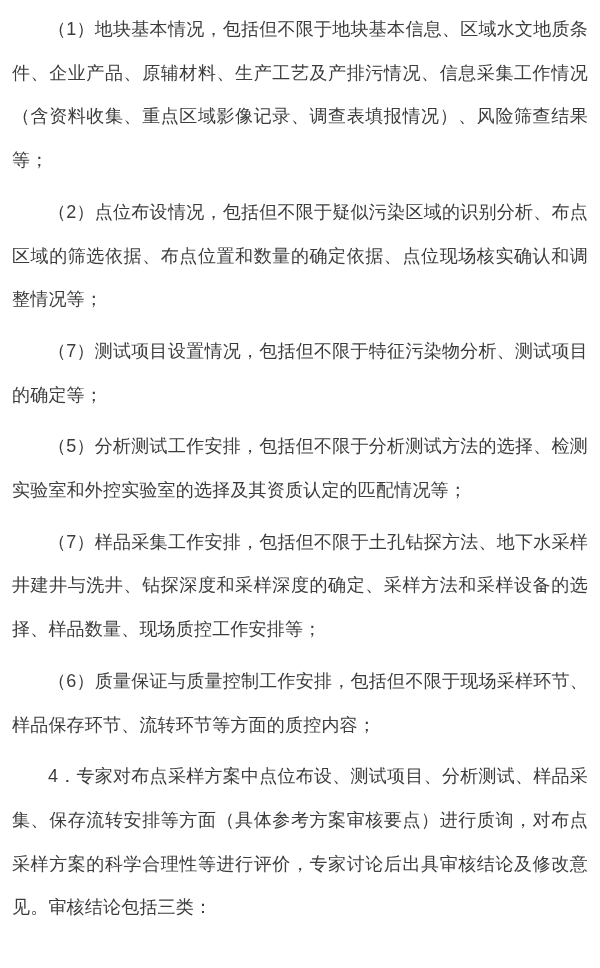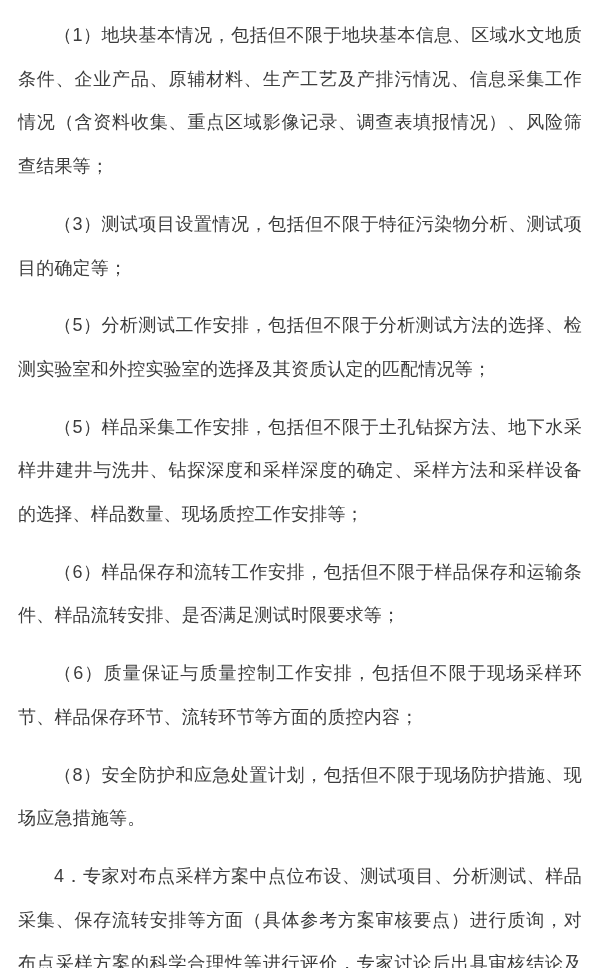--- a/index.html
+++ b/index.html
@@ -16,31 +16,30 @@
     background: #ffffff;
     font-family: "Liberation Sans", "DejaVu Sans", sans-serif;
     font-size: 18px;
     line-height: 43.7px;
     color: #3c3c3c;
     text-align: justify;
     text-justify: inter-ideograph;
     letter-spacing: 0.2px;
   }
   .page p {
-    margin: 14px;
+    margin: 8px;
     padding: 0;
     text-indent: 2em;
     word-break: break-all;
   }
 </style>
 </head>
 <body>
 
 <div class="page">
   <p>（1）地块基本情况，包括但不限于地块基本信息、区域水文地质条件、企业产品、原辅材料、生产工艺及产排污情况、信息采集工作情况（含资料收集、重点区域影像记录、调查表填报情况）、风险筛查结果等；</p>
-  <p>（3）测试项目设置情况，包括但不限于特征污染物分析、测试项目的确定等；</p>
+  <p>（2）点位布设情况，包括但不限于疑似污染区域的识别分析、布点区域的筛选依据、布点位置和数量的确定依据、点位现场核实确认和调整情况等；</p>
+  <p>（7）测试项目设置情况，包括但不限于特征污染物分析、测试项目的确定等；</p>
   <p>（5）分析测试工作安排，包括但不限于分析测试方法的选择、检测实验室和外控实验室的选择及其资质认定的匹配情况等；</p>
-  <p>（5）样品采集工作安排，包括但不限于土孔钻探方法、地下水采样井建井与洗井、钻探深度和采样深度的确定、采样方法和采样设备的选择、样品数量、现场质控工作安排等；</p>
-  <p>（6）样品保存和流转工作安排，包括但不限于样品保存和运输条件、样品流转安排、是否满足测试时限要求等；</p>
+  <p>（7）样品采集工作安排，包括但不限于土孔钻探方法、地下水采样井建井与洗井、钻探深度和采样深度的确定、采样方法和采样设备的选择、样品数量、现场质控工作安排等；</p>
   <p>（6）质量保证与质量控制工作安排，包括但不限于现场采样环节、样品保存环节、流转环节等方面的质控内容；</p>
-  <p>（8）安全防护和应急处置计划，包括但不限于现场防护措施、现场应急措施等。</p>
   <p>4．专家对布点采样方案中点位布设、测试项目、分析测试、样品采集、保存流转安排等方面（具体参考方案审核要点）进行质询，对布点采样方案的科学合理性等进行评价，专家讨论后出具审核结论及修改意见。审核结论包括三类：</p>
 </div>
 
 </body></html>

